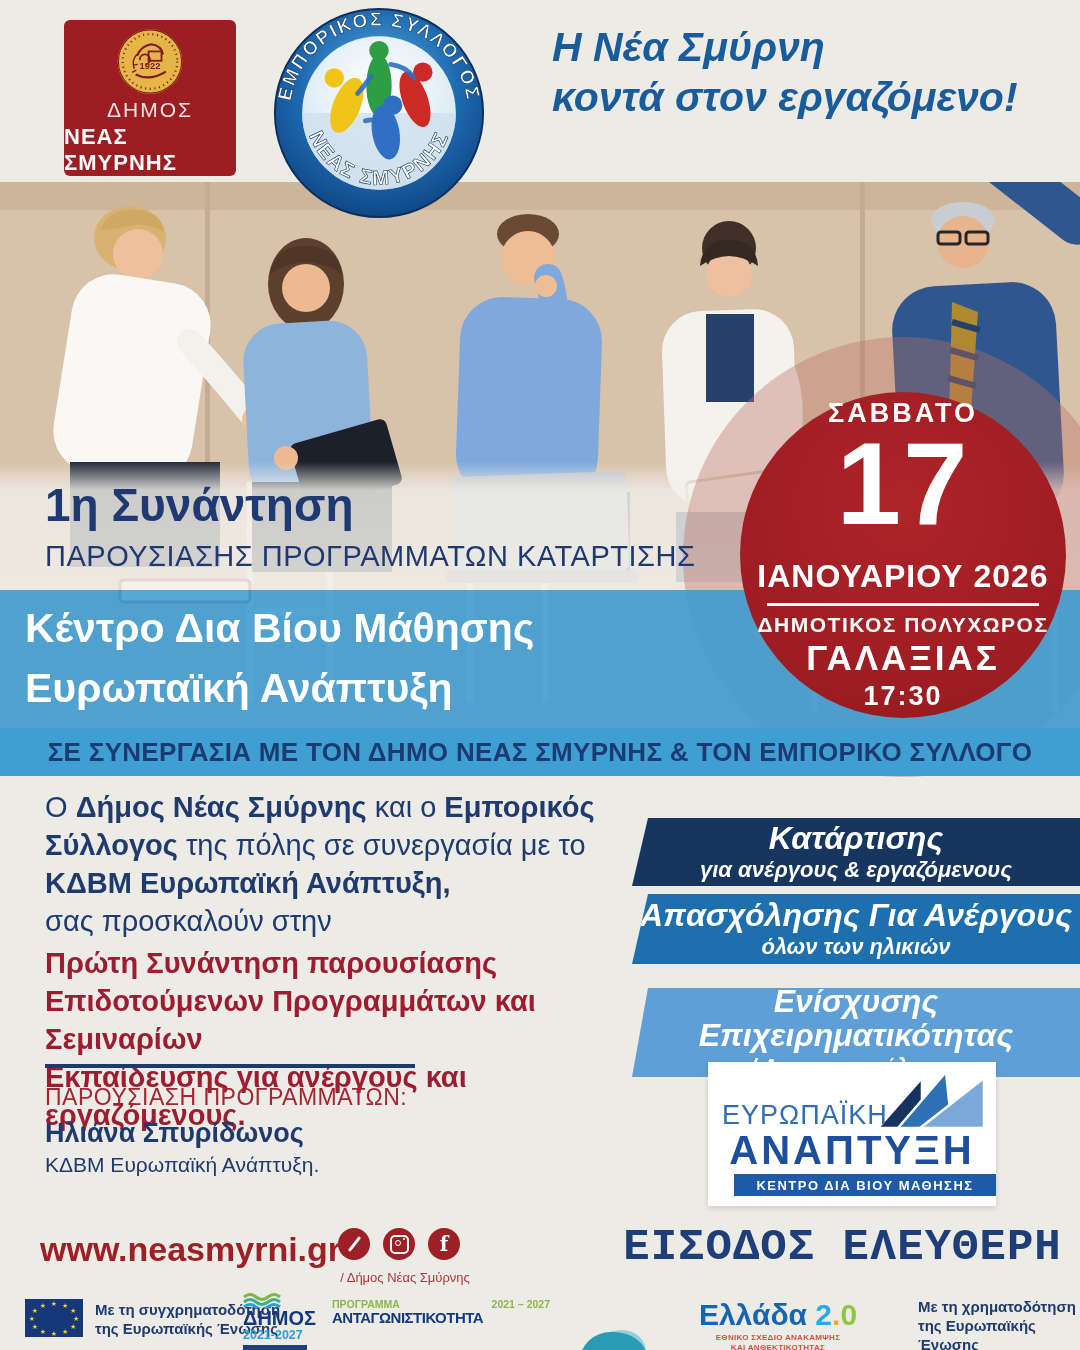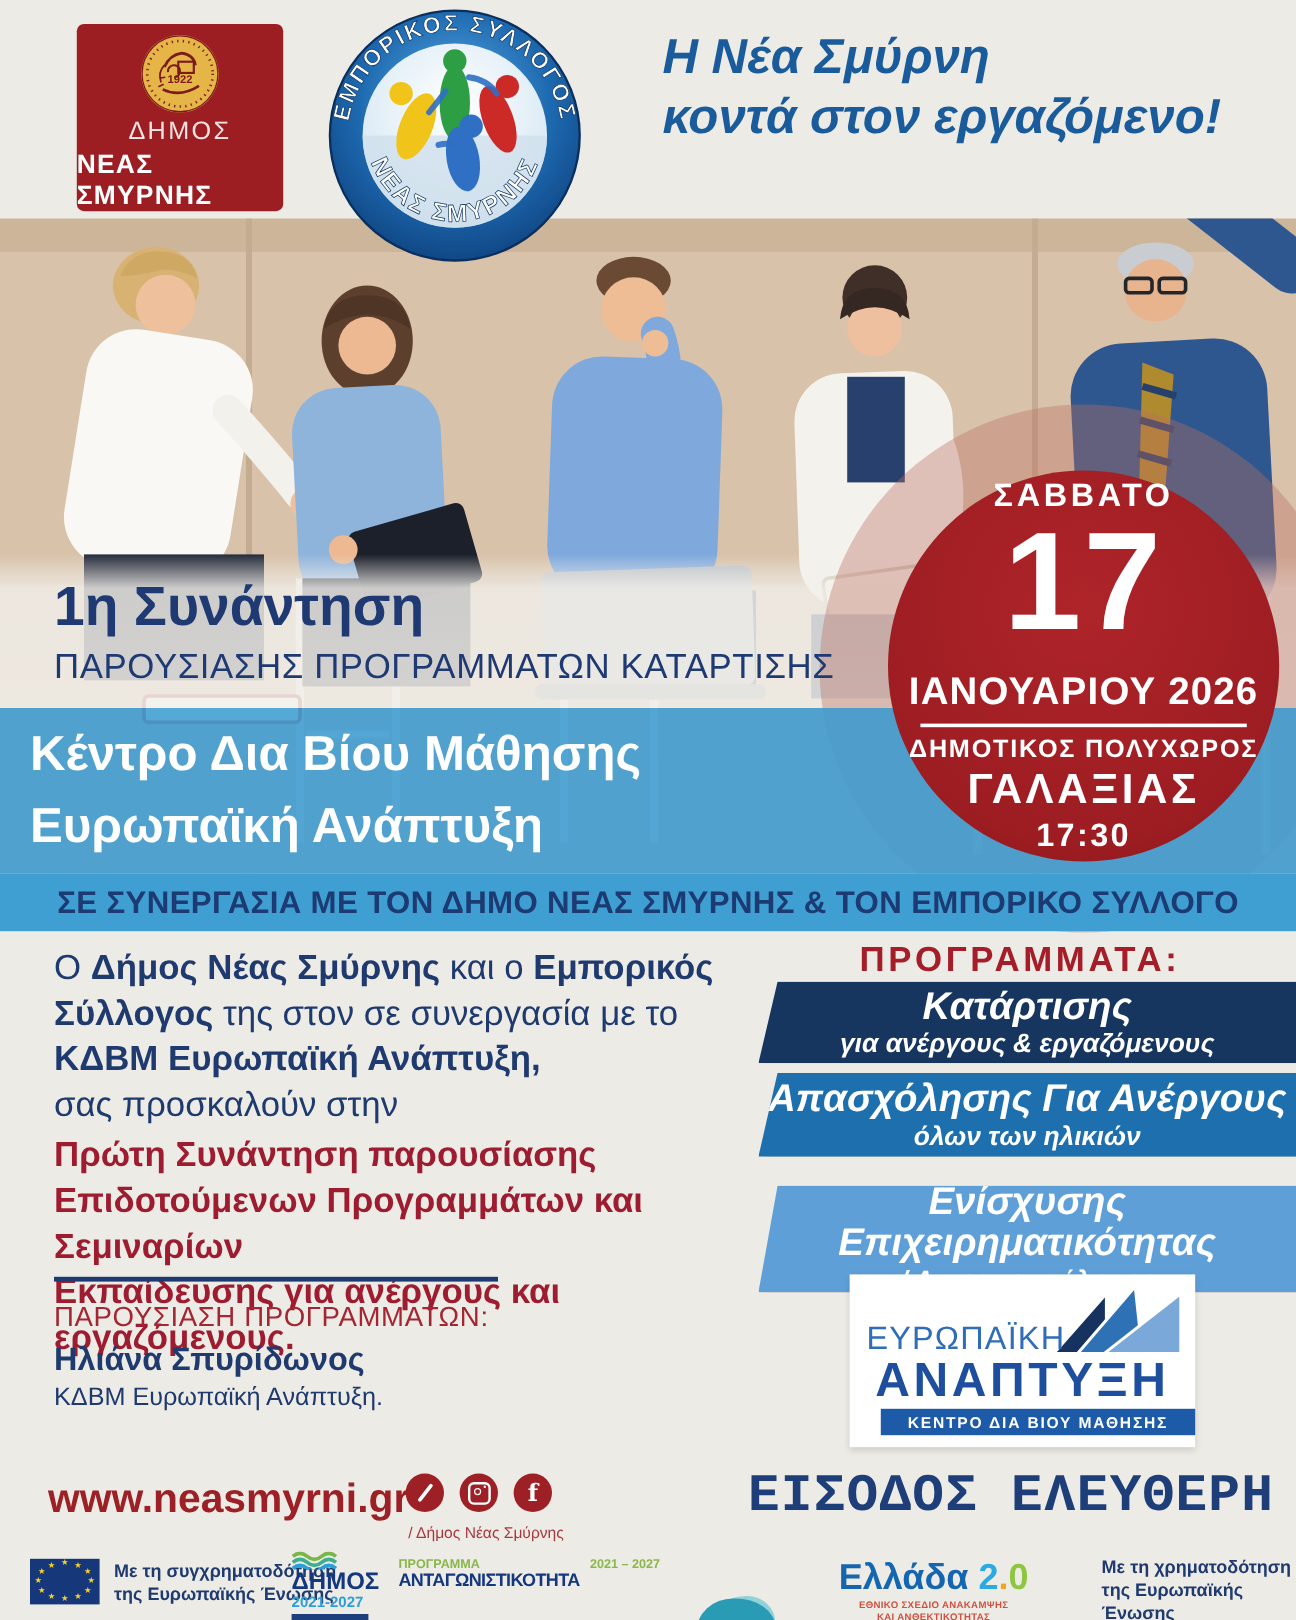--- a/index.html
+++ b/index.html
@@ -270,38 +270,37 @@
     <div class="num">17</div>
     <div class="my">ΙΑΝΟΥΑΡΙΟΥ 2026</div>
     <div class="divider"></div>
     <div class="v1">ΔΗΜΟΤΙΚΟΣ ΠΟΛΥΧΩΡΟΣ</div>
     <div class="v2">ΓΑΛΑΞΙΑΣ</div>
     <div class="tm">17:30</div>
   </div>
 
   <div class="invite">
       <div><span>Ο </span><span class="b">Δήμος Νέας Σμύρνης</span><span> και ο </span><span class="b">Εμπορικός</span></div>
-      <div><span class="b">Σύλλογος</span><span> της στον σε συνεργασία με το</span></div>
+      <div><span class="b">Σύλλογος</span><span> της πόλης σε συνεργασία με το</span></div>
       <div><span class="b">ΚΔΒΜ Ευρωπαϊκή Ανάπτυξη,</span></div>
       <div><span>σας προσκαλούν στην</span></div>
     </div>
   <div class="invite-red">
       <div>Πρώτη Συνάντηση παρουσίασης</div>
       <div>Επιδοτούμενων Προγραμμάτων και Σεμιναρίων</div>
       <div>Εκπαίδευσης για ανέργους και εργαζόμενους.</div>
     </div>
   <div class="rule"></div>
 
   <div class="presenter">
     <div class="lbl">ΠΑΡΟΥΣΙΑΣΗ ΠΡΟΓΡΑΜΜΑΤΩΝ:</div>
     <div class="nm">Ηλιάνα Σπυρίδωνος</div>
     <div class="og">ΚΔΒΜ Ευρωπαϊκή Ανάπτυξη.</div>
   </div>
 
-  <div class="prog-head">ΠΡΟΓΡΑΜΜΑΤΑ:</div>
   <div id="ribbons">
       <div class="ribbon" style="top: 818px; height: 68px; background: rgb(23, 54, 95);">
         <div class="t">Κατάρτισης</div>
         <div class="s">για ανέργους &amp; εργαζόμενους</div>
       </div>
       <div class="ribbon" style="top: 894px; height: 70px; background: rgb(30, 111, 174);">
         <div class="t">Απασχόλησης Για Ανέργους</div>
         <div class="s">όλων των ηλικιών</div>
       </div>
       <div class="ribbon" style="top: 988px; height: 89px; background: rgb(95, 159, 216);">

